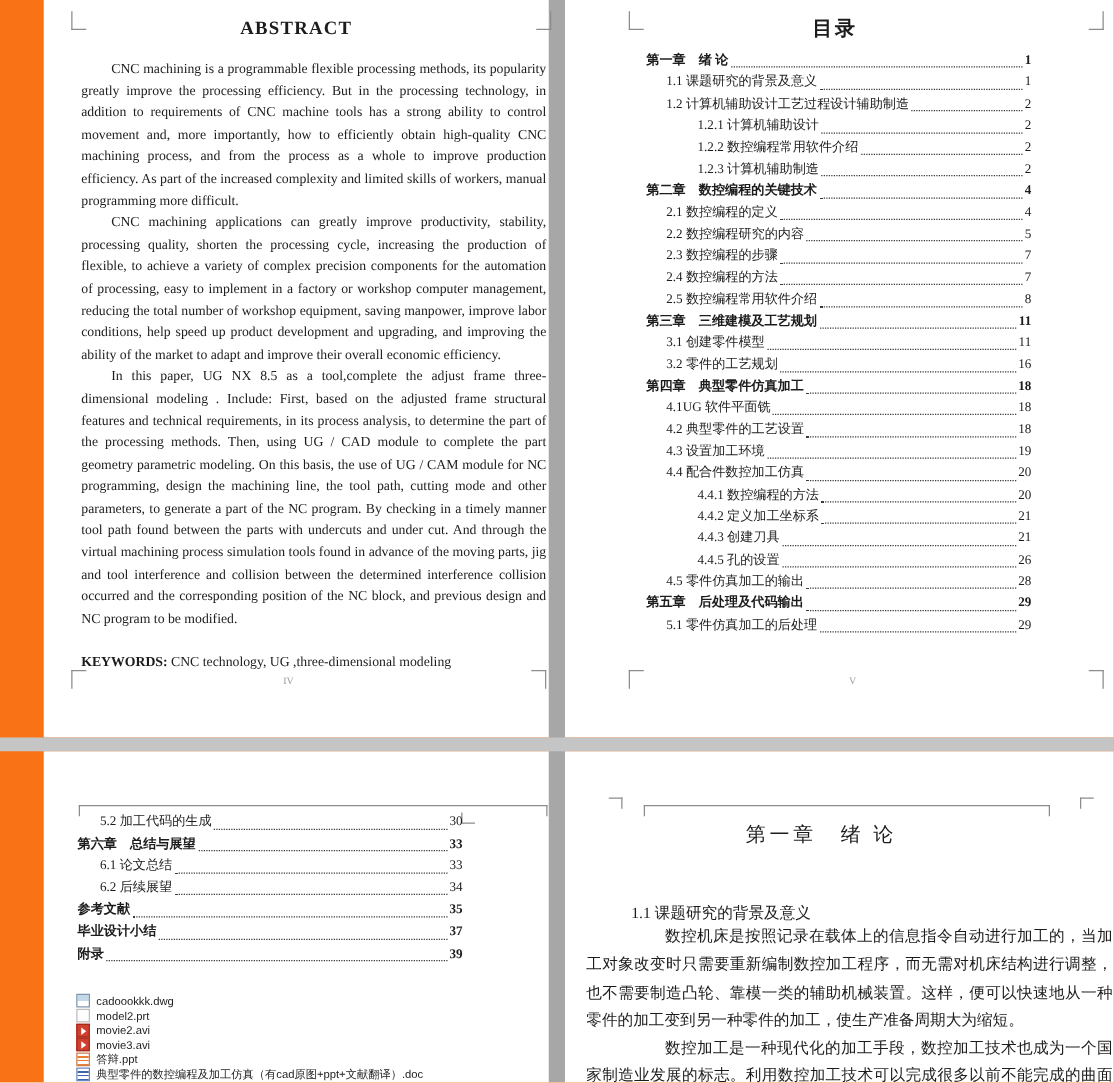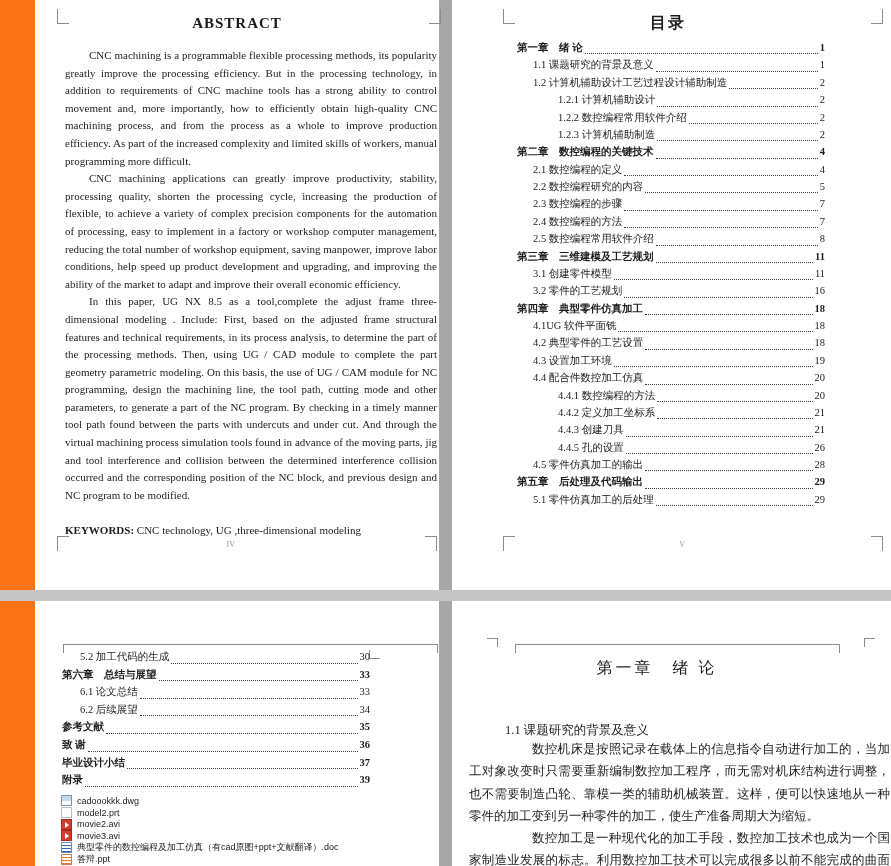--- a/index.html
+++ b/index.html
@@ -300,25 +300,20 @@
           <span class="leader"></span>
           <span class="toc-page">34</span>
         </div>
 
         <div class="toc-row lv0 bold">
           <span class="toc-label">参考文献</span>
           <span class="leader"></span>
           <span class="toc-page">35</span>
         </div>
 
-        <div class="toc-row lv0 bold">
-          <span class="toc-label">致 谢</span>
-          <span class="leader"></span>
-          <span class="toc-page">36</span>
-        </div>
 
         <div class="toc-row lv0 bold">
           <span class="toc-label">毕业设计小结</span>
           <span class="leader"></span>
           <span class="toc-page">37</span>
         </div>
 
         <div class="toc-row lv0 bold">
           <span class="toc-label">附录</span>
           <span class="leader"></span>
@@ -341,27 +336,27 @@
           <span class="ficon icon-avi"></span>
           <span class="fname">movie2.avi</span>
         </div>
 
         <div class="file-row">
           <span class="ficon icon-avi"></span>
           <span class="fname">movie3.avi</span>
         </div>
 
         <div class="file-row">
+          <span class="ficon icon-ppt"></span>
+          <span class="fname">答辩.ppt</span>
+        </div>
+
+        <div class="file-row">
           <span class="ficon icon-doc"></span>
           <span class="fname">典型零件的数控编程及加工仿真（有cad原图+ppt+文献翻译）.doc</span>
-        </div>
-
-        <div class="file-row">
-          <span class="ficon icon-ppt"></span>
-          <span class="fname">答辩.ppt</span>
         </div>
       </div>
   </div>
 
   <div class="page page-br">
     <div class="mark br small" style="left:35px;top:37px;"></div>
     <div class="btop" style="left:63px;top:43px;width:323px;"></div>
     <div class="mark bl small" style="left:412px;top:37px;"></div>
     <div class="ch-title">第一章　绪 论</div>
     <div class="ch-heading">1.1 课题研究的背景及意义</div>

